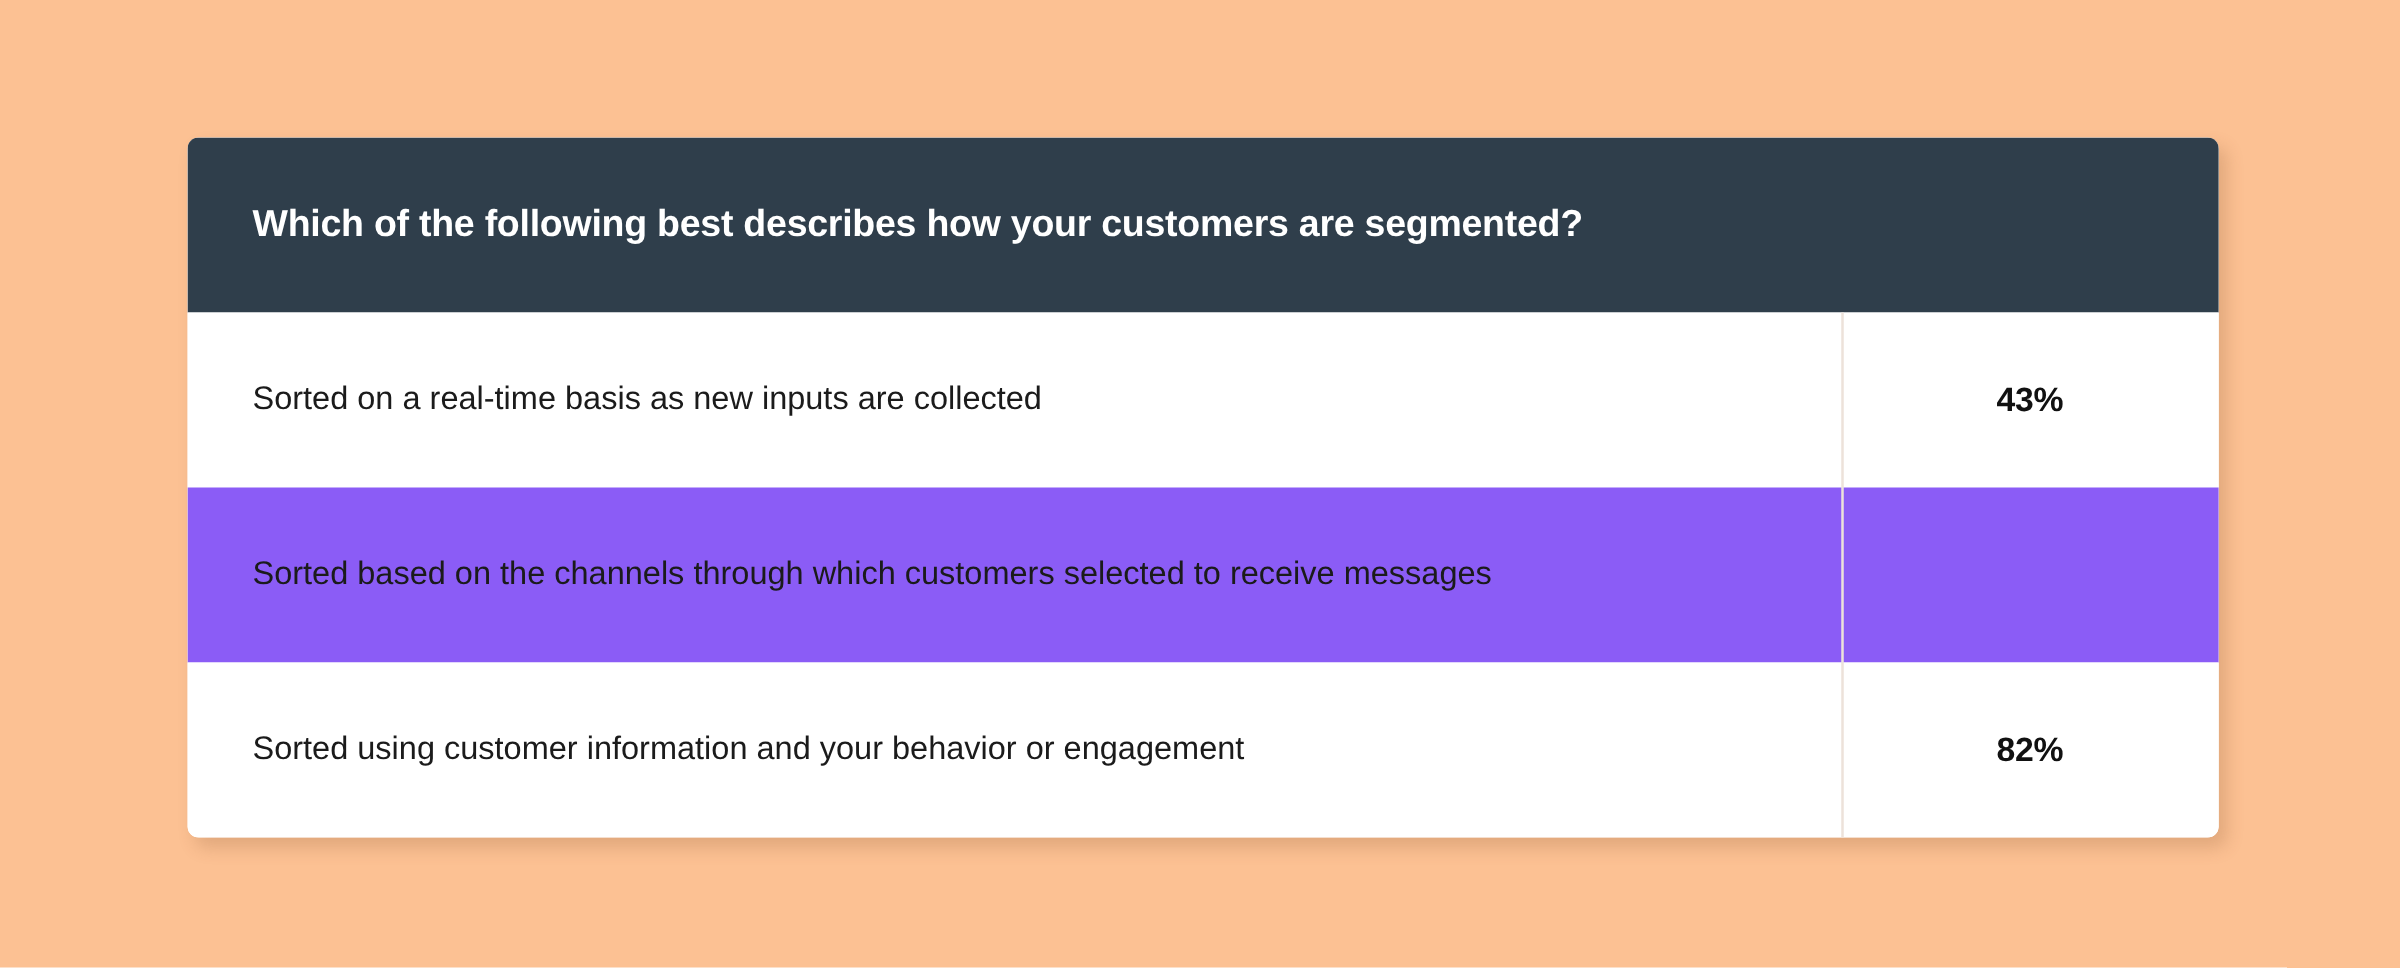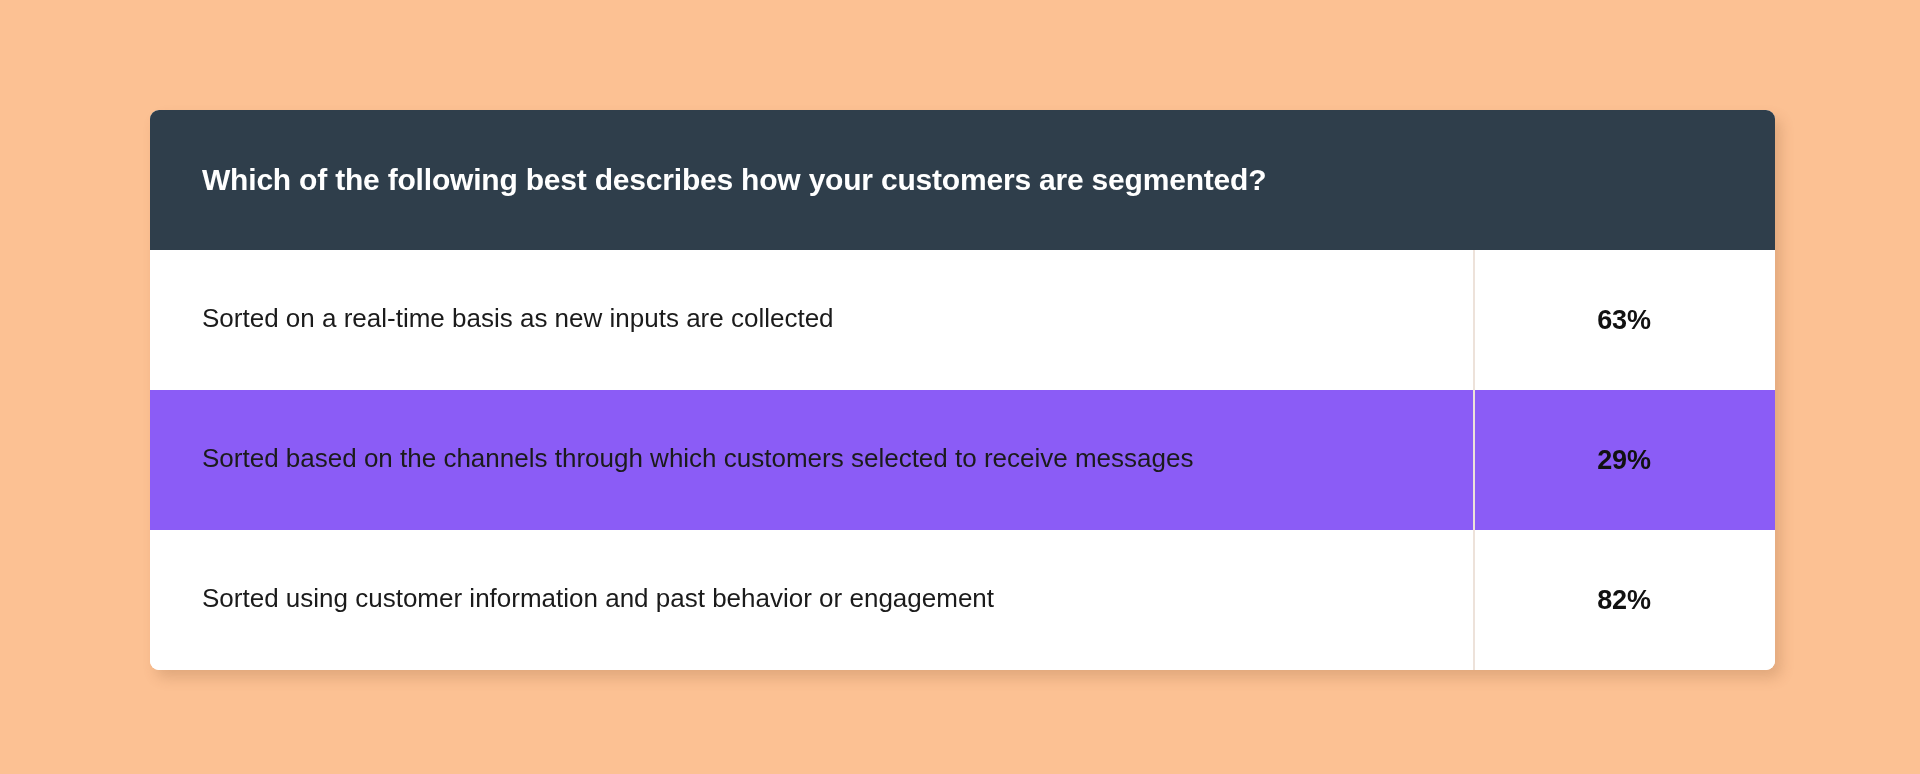--- a/index.html
+++ b/index.html
@@ -112,29 +112,28 @@
     <div class="card-header">
       <h1>Which of the following best describes how your customers are segmented?</h1>
     </div>
 
     <div class="card-body">
 
       <div class="col-divider"></div>
 
       <div class="answer-row">
         <div class="answer-label">Sorted on a real-time basis as new inputs are collected</div>
-        <div class="answer-value">63%</div>
+        <div class="answer-value">43%</div>
       </div>
 
       <div class="answer-row alt">
         <div class="answer-label">Sorted based on the channels through which customers selected to receive messages</div>
-        <div class="answer-value">29%</div>
       </div>
 
       <div class="answer-row">
-        <div class="answer-label">Sorted using customer information and past behavior or engagement</div>
+        <div class="answer-label">Sorted using customer information and your behavior or engagement</div>
         <div class="answer-value">82%</div>
       </div>
 
     </div>
   </div>
 
 </div>
 
 </body></html>

